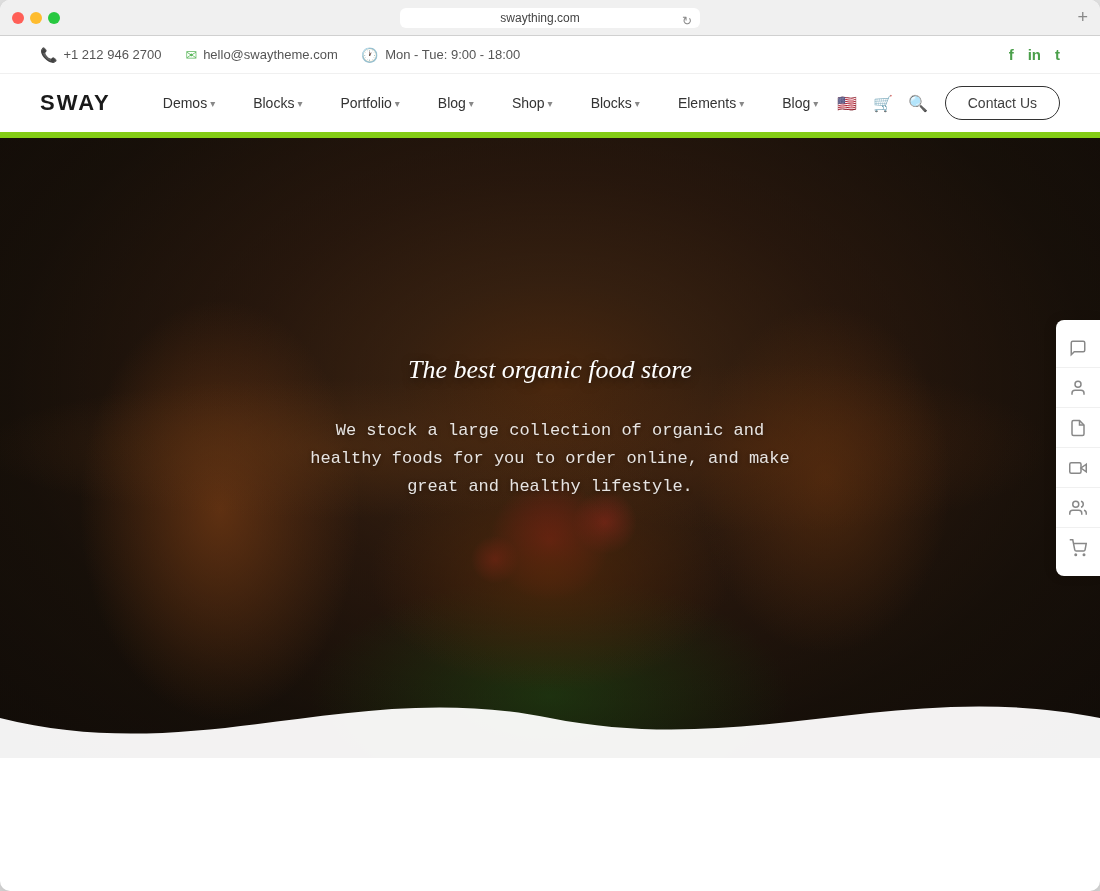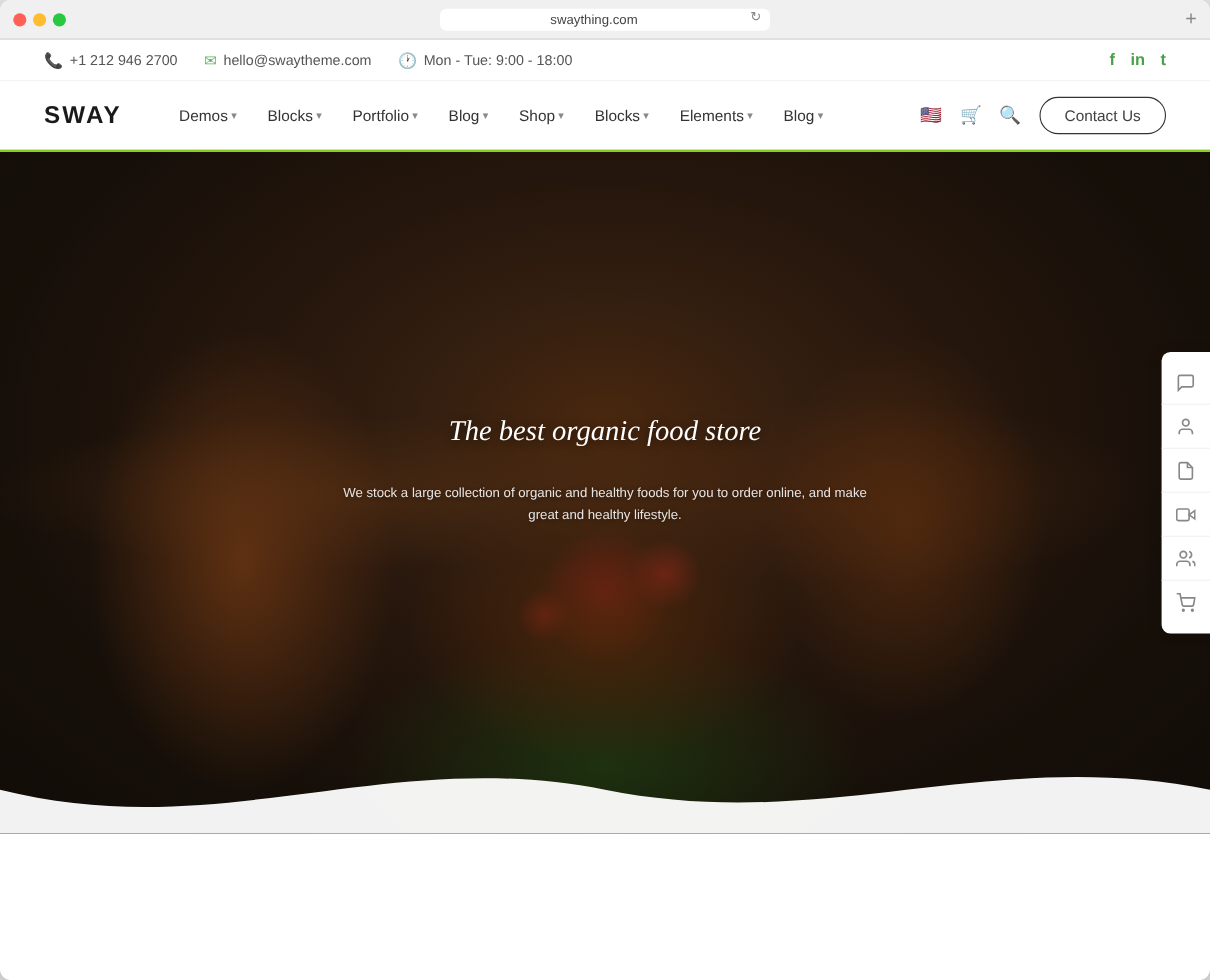--- a/index.html
+++ b/index.html
@@ -46,21 +46,21 @@
       border-radius: 50%;
     }
 
     .dot-red { background: #ff5f57; }
     .dot-yellow { background: #febc2e; }
     .dot-green { background: #28c840; }
 
     .browser-addressbar {
       flex: 1;
       display: flex;
-      align-items: flex-start;
+      align-items: flex-end;
       justify-content: center;
       position: absolute;
       left: 50%;
       transform: translateX(-50%);
       width: 300px;
     }
 
     .address-input {
       background: #fff;
       border: none;
@@ -134,34 +134,34 @@
       font-weight: bold;
     }
 
     
     .main-nav {
       background: #fff;
       padding: 0 40px;
       display: flex;
       align-items: center;
       height: 64px;
-      border-bottom: 2px solid #84cc16;
+      border-bottom: 6px solid #84cc16;
     }
 
     .logo {
       font-size: 22px;
       font-weight: 800;
       color: #1a1a1a;
       letter-spacing: 2px;
       margin-right: 40px;
     }
 
     .nav-links {
       display: flex;
-      gap: 4px;
+      gap: 14px;
       align-items: flex-end;
       flex: 1;
     }
 
     .nav-item {
       display: flex;
       align-items: center;
       gap: 3px;
       padding: 8px 12px;
       font-size: 14px;
@@ -267,26 +267,27 @@
       font-size: 48px;
       font-weight: 800;
       color: #fff;
       line-height: 1.15;
       margin-bottom: 20px;
       max-width: 700px;
       text-shadow: 0 2px 12px rgba(0,0,0,0.4);
     }
 
     .hero-description {
-      font-size: 12px;
+      font-size: 17px;
       color: rgba(255,255,255,0.88);
       max-width: 480px;
       line-height: 1.65;
       margin-bottom: 40px;
       text-shadow: 0 1px 4px rgba(0,0,0,0.4);
+      font-family: Liberation Mono, monospace;
     }
 
     .hero-btn {
       background: #4db848;
       color: #fff;
       border: none;
       border-radius: 30px;
       padding: 14px 36px;
       font-size: 15px;
       font-weight: 600;

